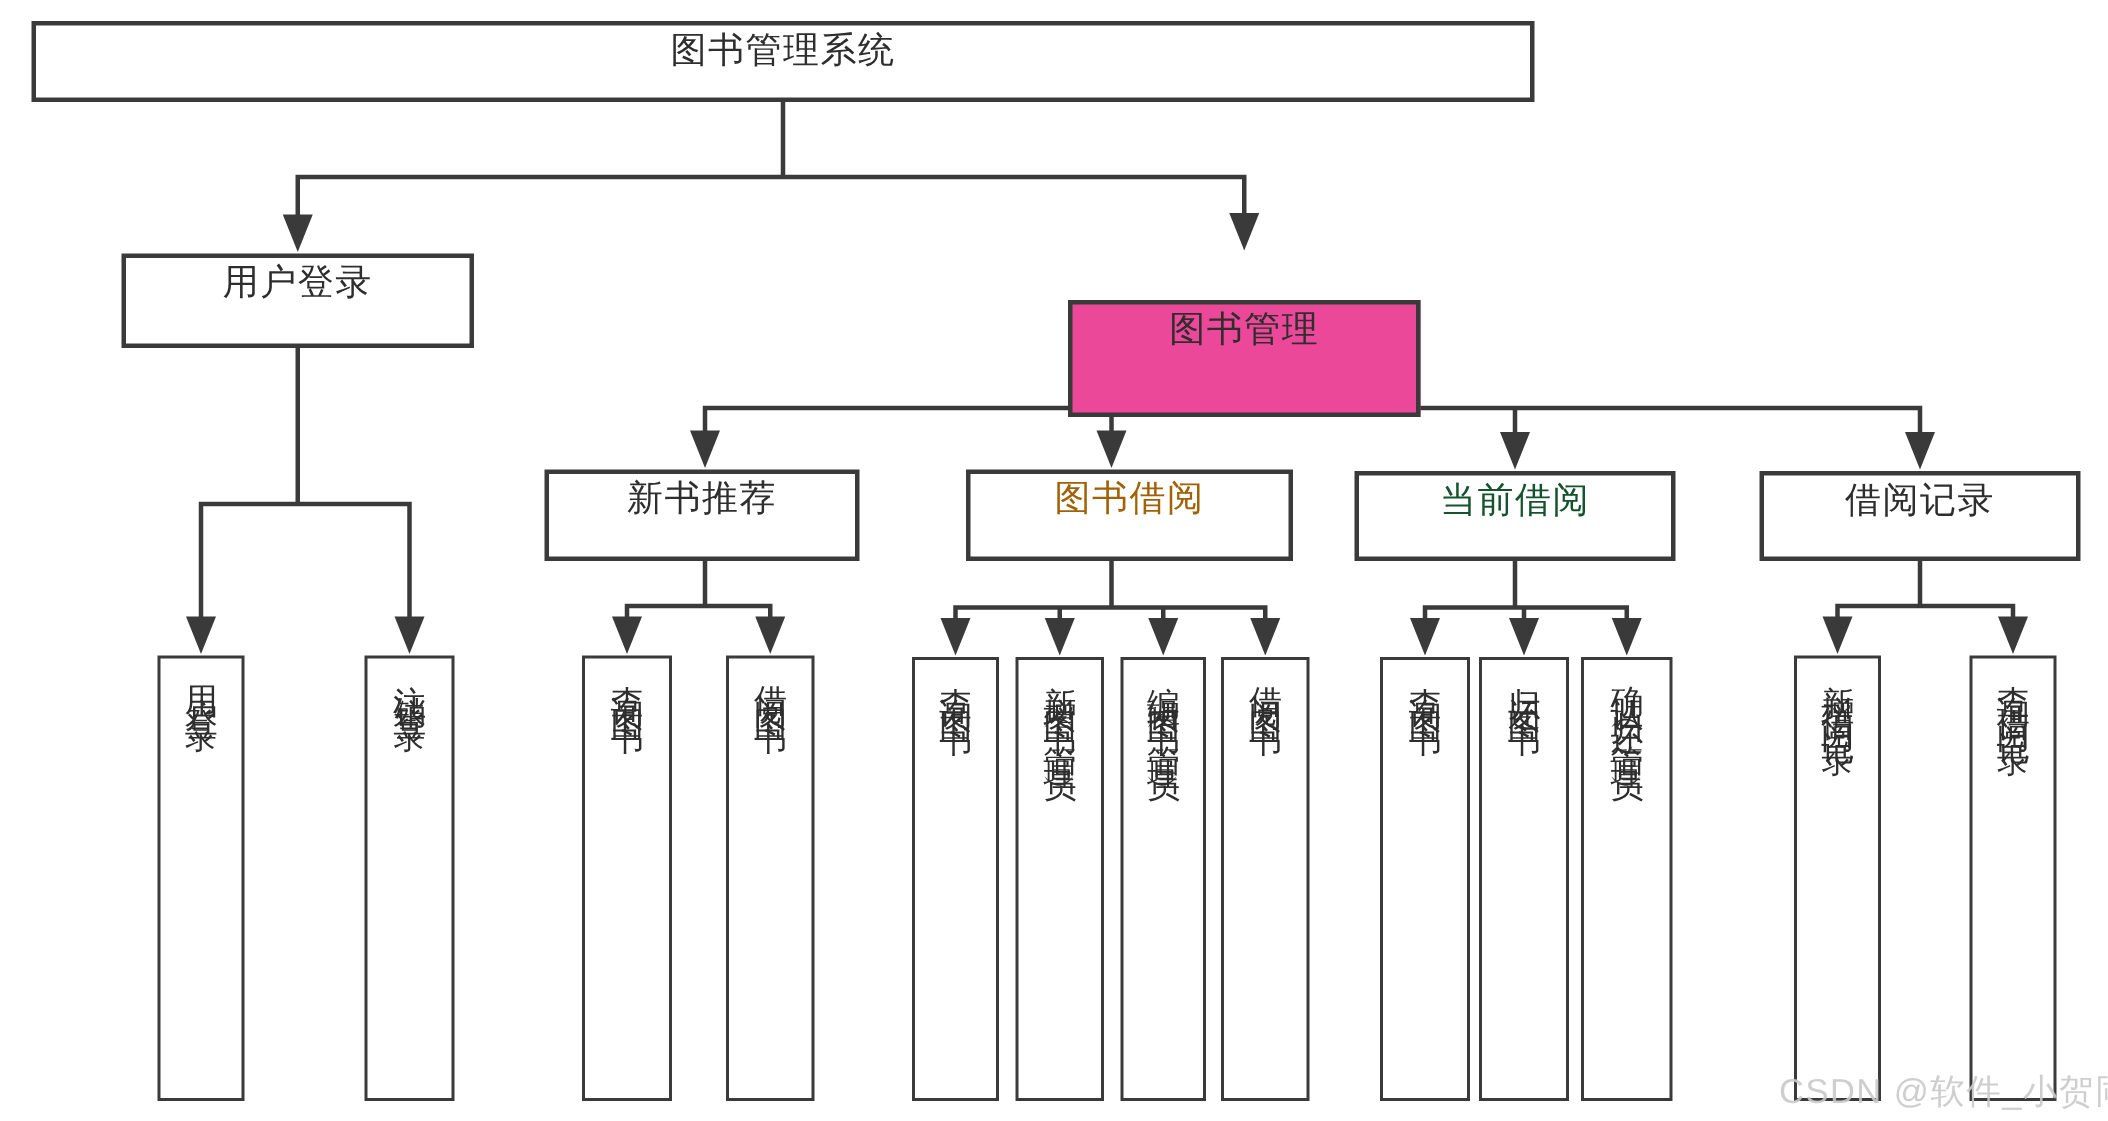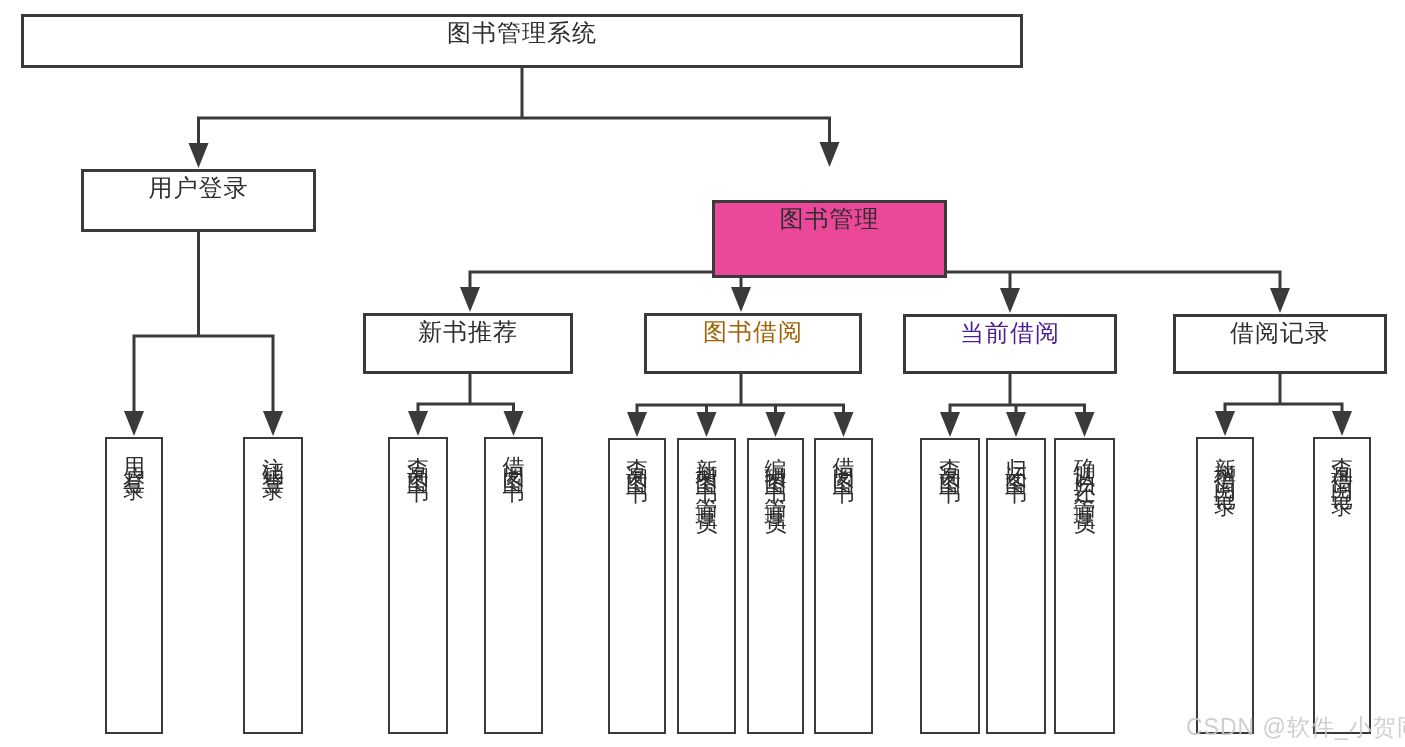--- a/index.html
+++ b/index.html
@@ -104,21 +104,21 @@
     </div>
     <div class="node node-h" style="left: 712px; top: 168px; width: 235px; height: 78px; border-color: rgb(58, 58, 58); color: rgb(46, 46, 46); background: #ec4899; margin-top: 32px;">
       <span class="node-label">图书管理</span>
     </div>
     <div class="node node-h" style="left: 363px; top: 313px; width: 210px; height: 61px; border-color: rgb(58, 58, 58); color: rgb(46, 46, 46); background: rgb(255, 255, 255);">
       <span class="node-label">新书推荐</span>
     </div>
     <div class="node node-h" style="left: 632px; top: 313px; width: 218px; height: 61px; border-color: rgb(58, 58, 58); color: #a16207; background: rgb(255, 255, 255); margin-left: 12px;">
       <span class="node-label">图书借阅</span>
     </div>
-    <div class="node node-h" style="left: 903px; top: 314px; width: 214px; height: 60px; border-color: rgb(58, 58, 58); color: #4c1d95; background: rgb(255, 255, 255);">
+    <div class="node node-h" style="left: 903px; top: 314px; width: 214px; height: 60px; border-color: rgb(58, 58, 58); color: #14532d; background: rgb(255, 255, 255);">
       <span class="node-label">当前借阅</span>
     </div>
     <div class="node node-h" style="left: 1173px; top: 314px; width: 214px; height: 60px; border-color: rgb(58, 58, 58); color: rgb(46, 46, 46); background: rgb(255, 255, 255);">
       <span class="node-label">借阅记录</span>
     </div>
     <div class="node node-v" style="left: 105px; top: 437px; width: 58px; height: 297px; border-color: rgb(58, 58, 58); color: rgb(46, 46, 46); background: rgb(255, 255, 255);">
       <span class="node-label">用户登录</span>
     </div>
     <div class="node node-v" style="left: 243px; top: 437px; width: 60px; height: 297px; border-color: rgb(58, 58, 58); color: rgb(46, 46, 46); background: rgb(255, 255, 255);">
       <span class="node-label">注销登录</span>

